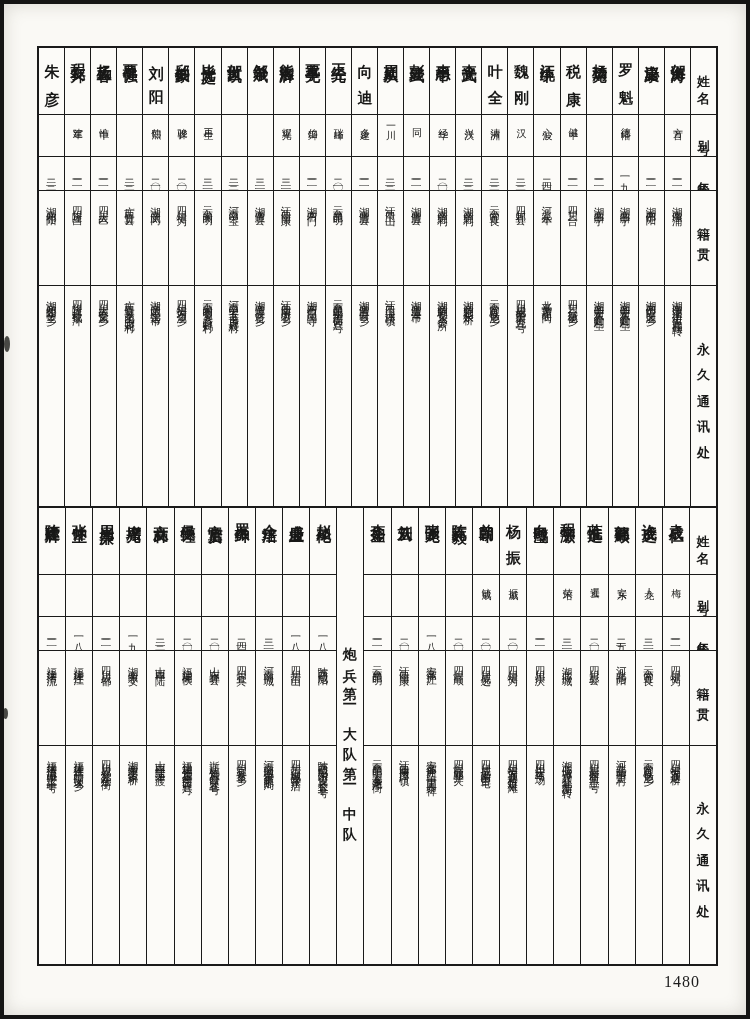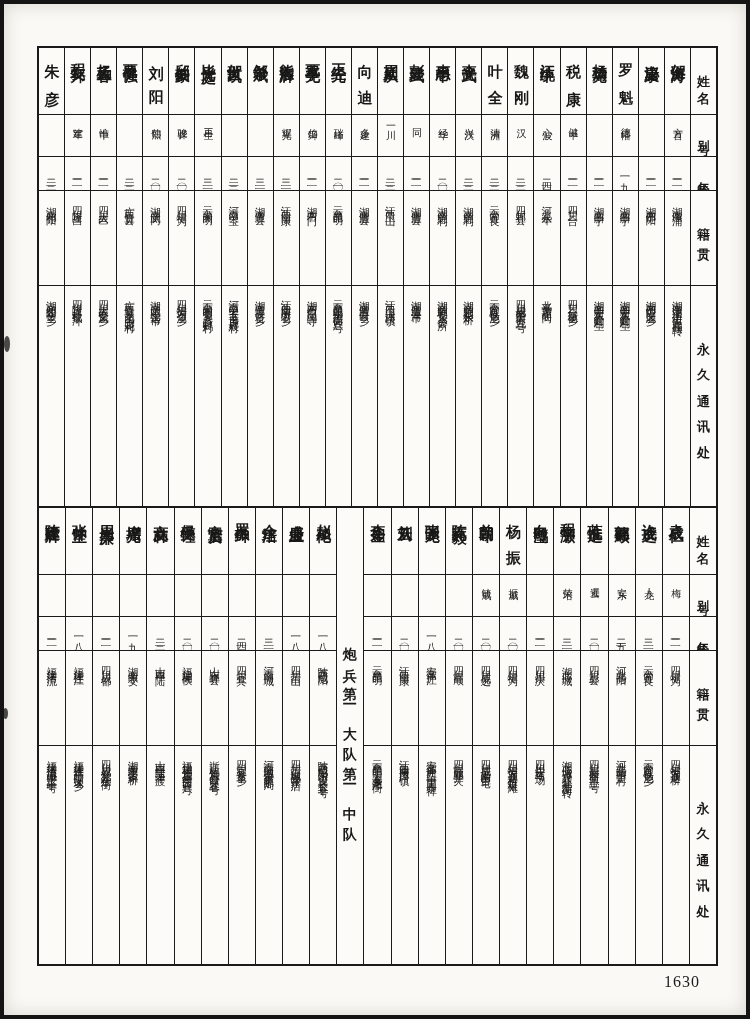--- a/index.html
+++ b/index.html
@@ -942,14 +942,14 @@
           <div class="cell c-native">
             <span class="vtext">福建清流</span>
           </div>
           <div class="cell c-addr">
             <span class="vtext">福建清流城中正路十号</span>
           </div>
         </div>
       </div>
   </div>
 
-  <div class="page-number">1630</div>
+  <div class="page-number">1480</div>
 </div>
 
 </body></html>

